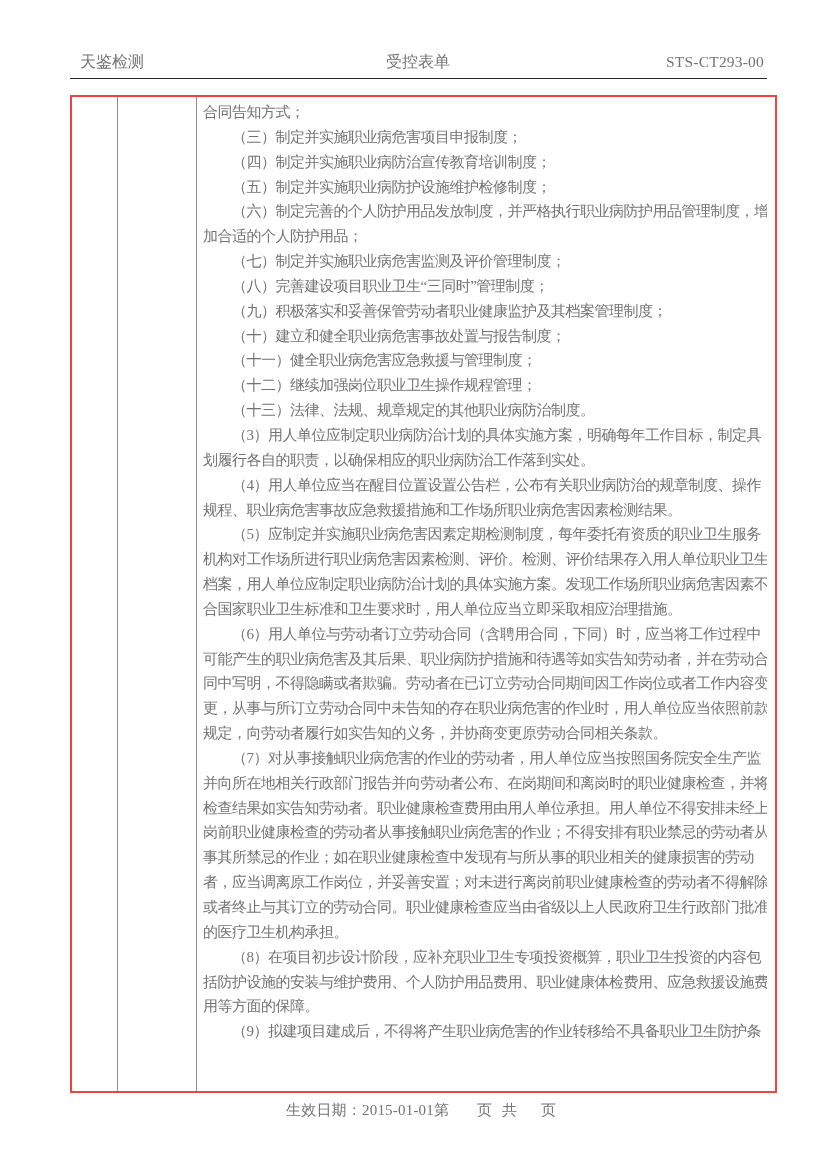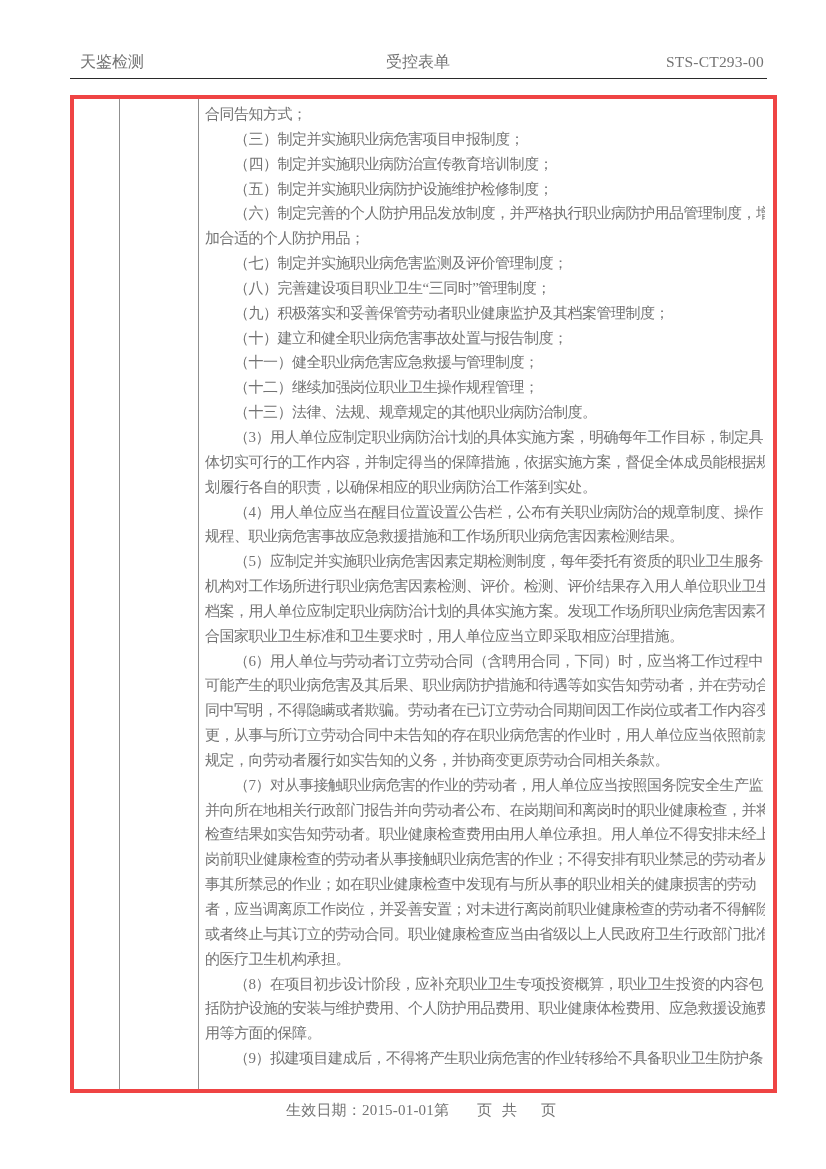--- a/index.html
+++ b/index.html
@@ -38,21 +38,21 @@
     border-top: 1.6px solid #2a2a2a;
   }
   
   .doc-table {
     position: absolute;
     left: 70px;
     top: 95px;
     width: 707px;
     height: 998px;
     box-sizing: border-box;
-    border: 4px solid #ef4444;
+    border: 2px solid #ef4444;
     display: flex;
     background: #ffffff;
   }
   .col { box-sizing: border-box; }
   .col1 { width: 46px;  border-right: 1px solid #8f8f8f; }
   .col2 { width: 79px;  border-right: 1px solid #8f8f8f; }
   .col3 { flex: 1; padding: 3px 8px 0 6px; overflow: hidden; }
   .text-line {
     height: 24.85px;
     line-height: 24.85px;
@@ -104,21 +104,20 @@
           <div class="text-line indent">（六）制定完善的个人防护用品发放制度，并严格执行职业病防护用品管理制度，增</div>
           <div class="text-line">加合适的个人防护用品；</div>
           <div class="text-line indent">（七）制定并实施职业病危害监测及评价管理制度；</div>
           <div class="text-line indent">（八）完善建设项目职业卫生“三同时”管理制度；</div>
           <div class="text-line indent">（九）积极落实和妥善保管劳动者职业健康监护及其档案管理制度；</div>
           <div class="text-line indent">（十）建立和健全职业病危害事故处置与报告制度；</div>
           <div class="text-line indent">（十一）健全职业病危害应急救援与管理制度；</div>
           <div class="text-line indent">（十二）继续加强岗位职业卫生操作规程管理；</div>
           <div class="text-line indent">（十三）法律、法规、规章规定的其他职业病防治制度。</div>
           <div class="text-line indent">（3）用人单位应制定职业病防治计划的具体实施方案，明确每年工作目标，制定具</div>
-          <div class="text-line">体切实可行的工作内容，并制定得当的保障措施，依据实施方案，督促全体成员能根据规</div>
           <div class="text-line">划履行各自的职责，以确保相应的职业病防治工作落到实处。</div>
           <div class="text-line indent">（4）用人单位应当在醒目位置设置公告栏，公布有关职业病防治的规章制度、操作</div>
           <div class="text-line">规程、职业病危害事故应急救援措施和工作场所职业病危害因素检测结果。</div>
           <div class="text-line indent">（5）应制定并实施职业病危害因素定期检测制度，每年委托有资质的职业卫生服务</div>
           <div class="text-line">机构对工作场所进行职业病危害因素检测、评价。检测、评价结果存入用人单位职业卫生</div>
           <div class="text-line">档案，用人单位应制定职业病防治计划的具体实施方案。发现工作场所职业病危害因素不符</div>
           <div class="text-line">合国家职业卫生标准和卫生要求时，用人单位应当立即采取相应治理措施。</div>
           <div class="text-line indent">（6）用人单位与劳动者订立劳动合同（含聘用合同，下同）时，应当将工作过程中</div>
           <div class="text-line">可能产生的职业病危害及其后果、职业病防护措施和待遇等如实告知劳动者，并在劳动合</div>
           <div class="text-line">同中写明，不得隐瞒或者欺骗。劳动者在已订立劳动合同期间因工作岗位或者工作内容变</div>

